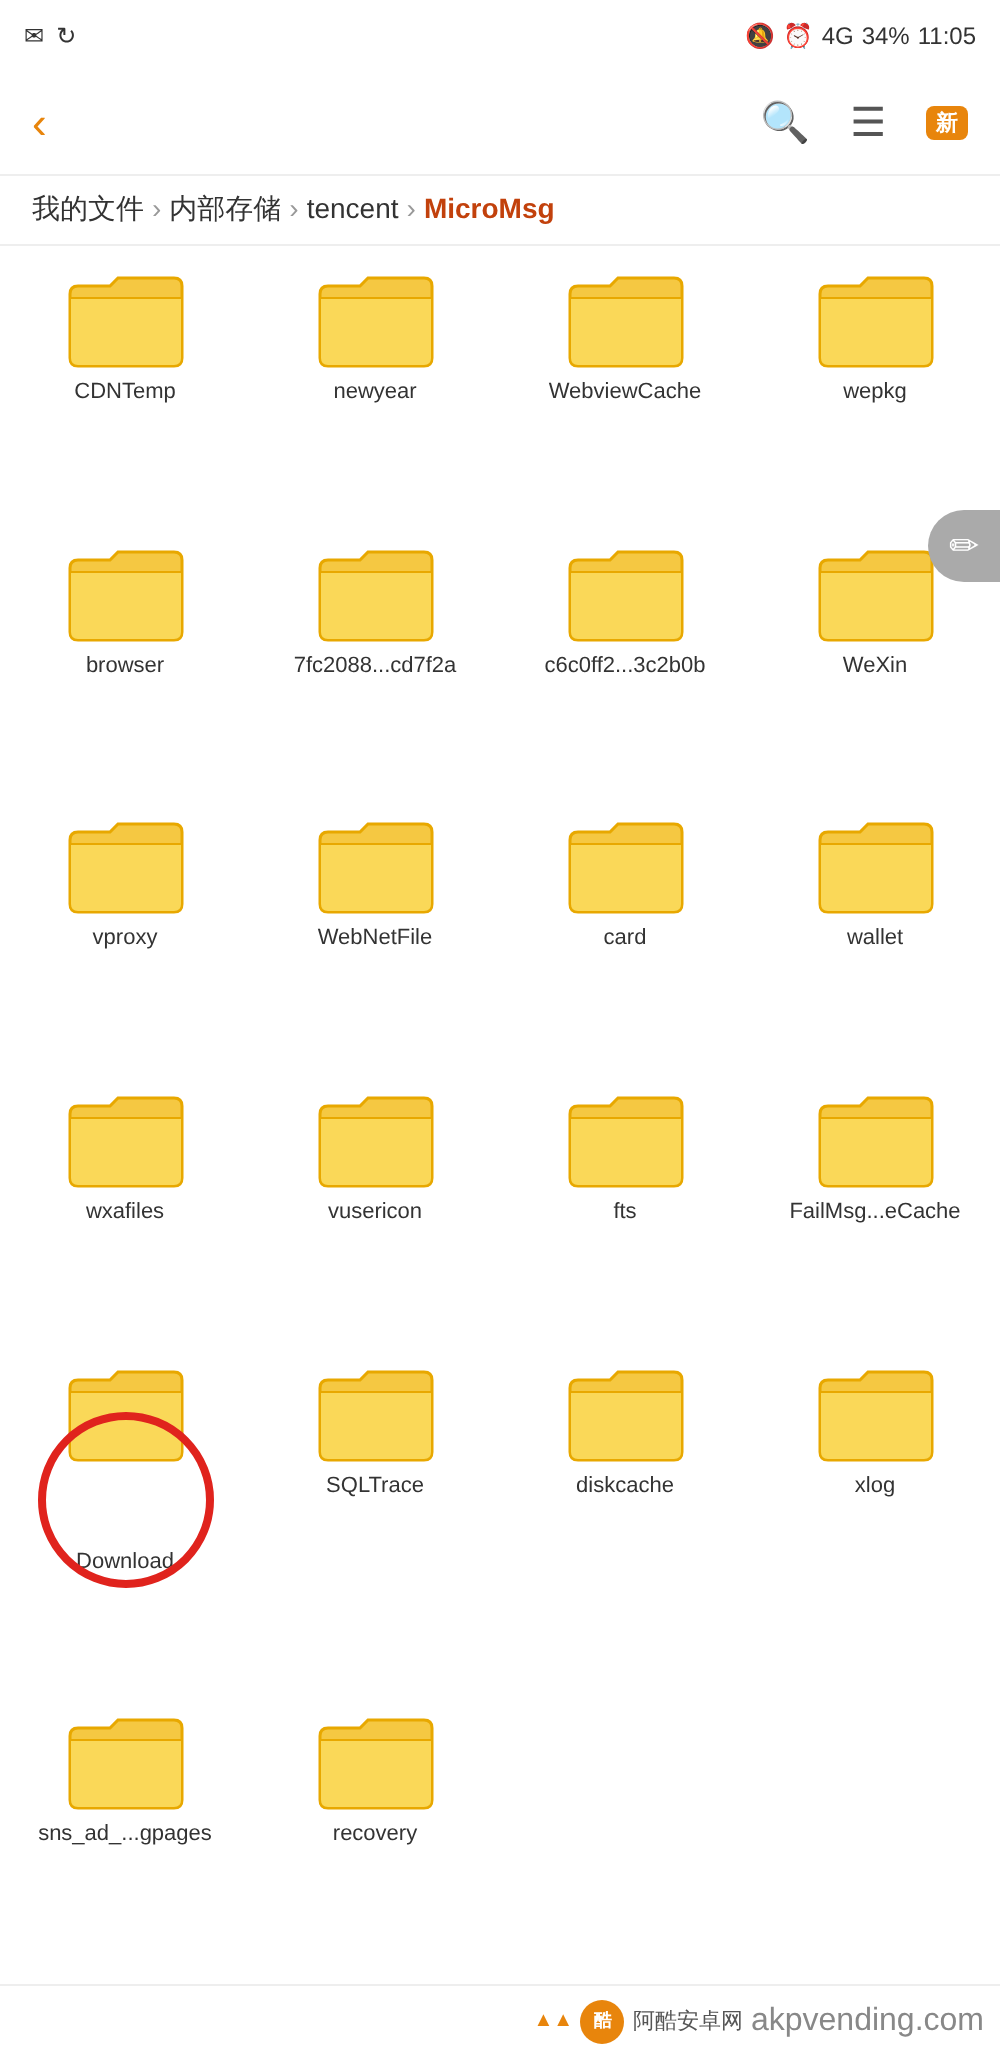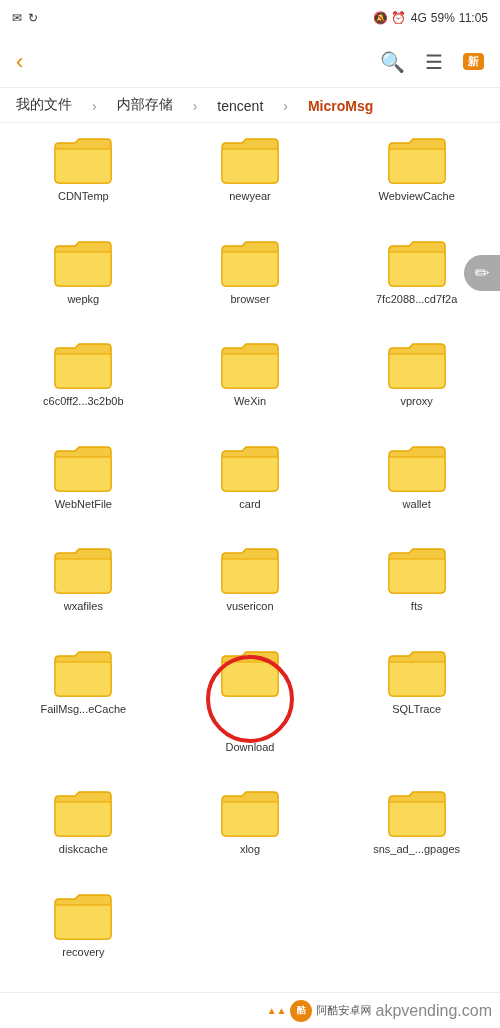--- a/index.html
+++ b/index.html
@@ -59,40 +59,40 @@
       font-size: 22px;
       color: #e8850c;
       cursor: pointer;
     }
 
     
     .breadcrumb {
       background: #fff;
       padding: 8px 16px;
       display: flex;
-      align-items: flex-end;
+      align-items: flex-start;
       flex-wrap: wrap;
-      gap: 20px;
+      gap: 4px;
       font-size: 14px;
       color: #333;
       border-bottom: 1px solid #eee;
     }
     .breadcrumb-sep {
       color: #999;
       font-size: 14px;
     }
     .breadcrumb-bold {
       font-weight: bold;
       color: #c2410c;
     }
 
     
     .file-grid {
       display: grid;
-      grid-template-columns: repeat(3, 1fr);
+      grid-template-columns: repeat(4, 1fr);
       overflow-y: auto;
       height: calc(1028px - 36px - 52px - 38px - 36px);
       padding-bottom: 8px;
     }
 
     .file-item {
       display: flex;
       flex-direction: column;
       align-items: center;
       padding: 12px 4px 8px;
@@ -211,21 +211,21 @@
 
 <div class="status-bar">
   <div class="status-left">
     <span>✉</span>
     <span>↻</span>
   </div>
   <div class="status-right">
     <span>🔕</span>
     <span>⏰</span>
     <span>4G</span>
-    <span>59%</span>
+    <span>34%</span>
     <span>11:05</span>
   </div>
 </div>
 
 <div class="toolbar">
   <div class="toolbar-left">
     <span class="back-arrow">‹</span>
   </div>
   <div class="toolbar-right">
     <span class="toolbar-icon">🔍</span>

